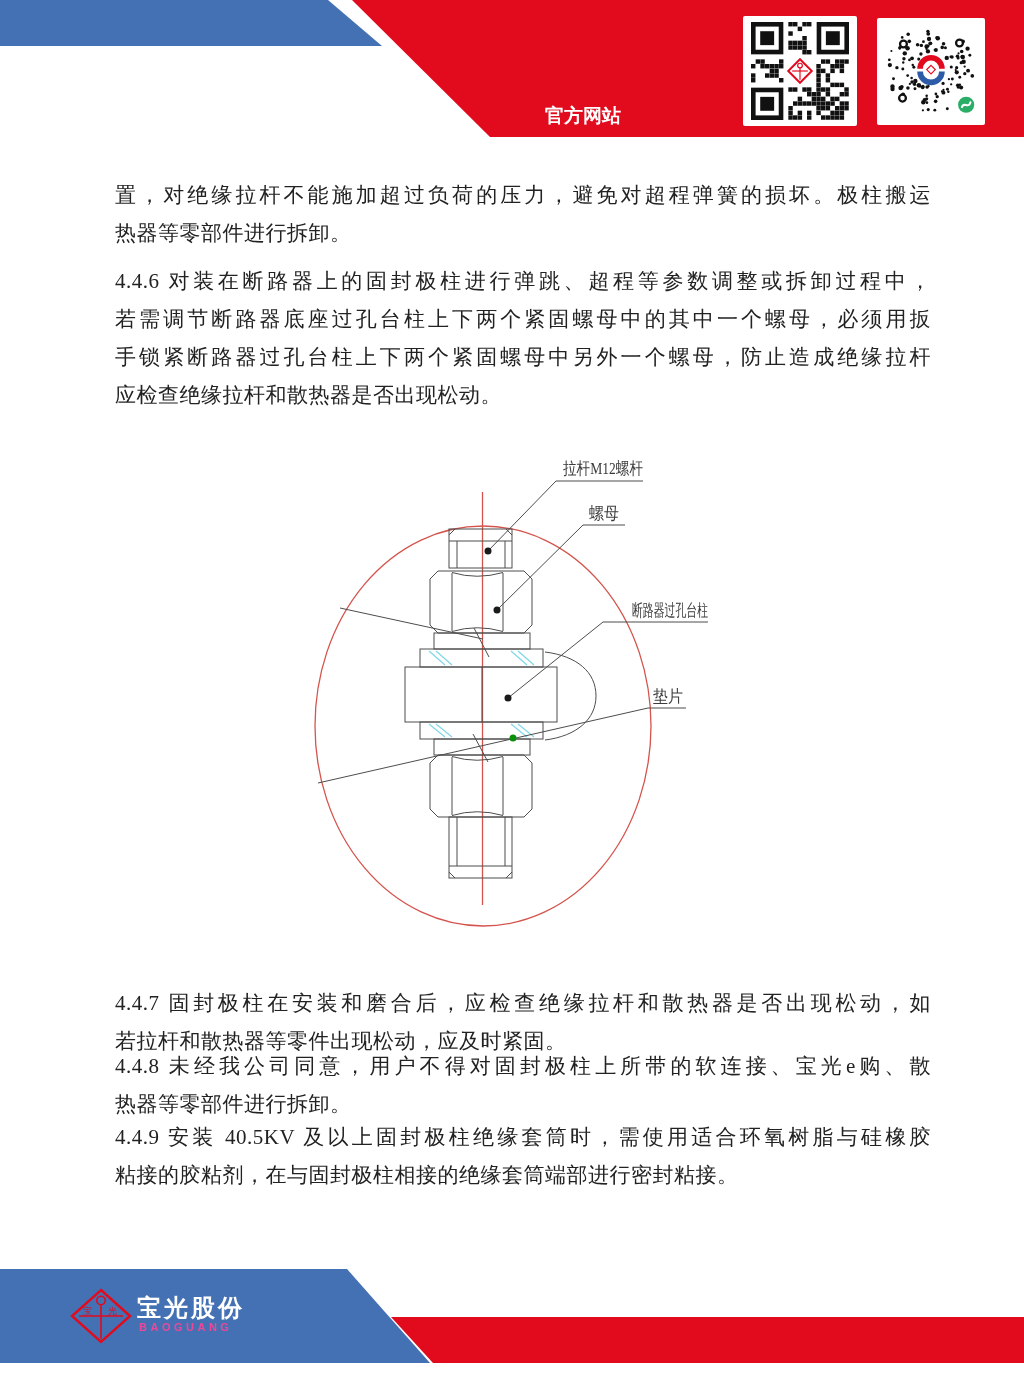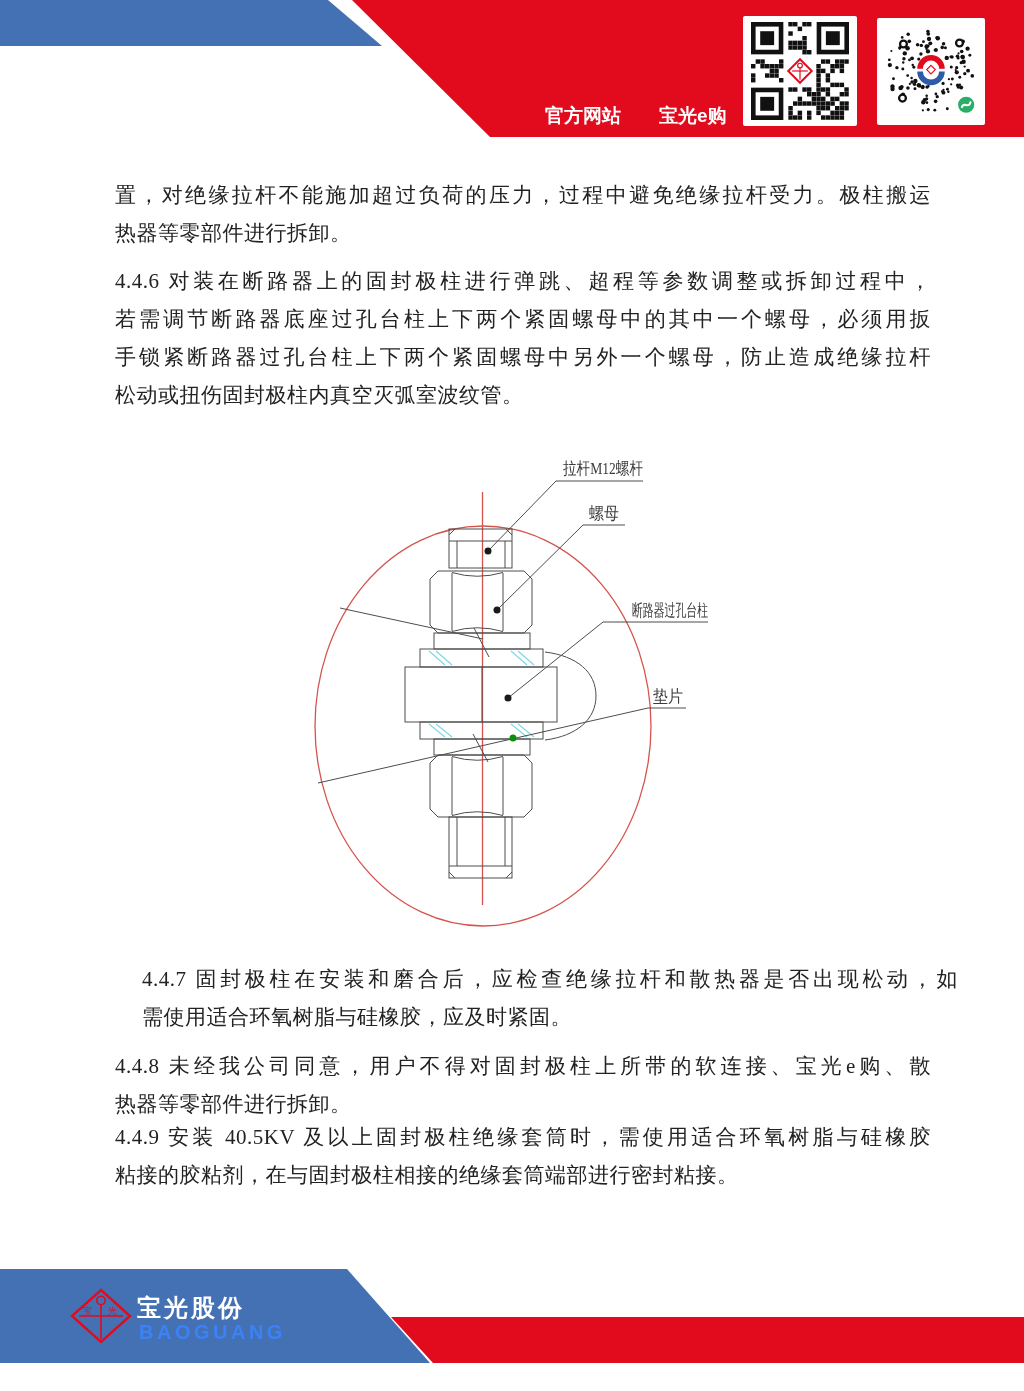--- a/index.html
+++ b/index.html
@@ -4,47 +4,47 @@
 <style>
   html,body{margin:0;padding:0;background:#9a9a9a;}
   .page{position:relative;width:1024px;height:1391px;background:#ffffff;overflow:hidden;
         font-family:"Liberation Serif","DejaVu Serif",serif;}
   
   .hdr-blue{position:absolute;left:0;top:0;width:1024px;height:46px;background:#4471b3;
             clip-path:polygon(0 0,328px 0,382px 46px,0 46px);}
   .hdr-red{position:absolute;left:0;top:0;width:1024px;height:137px;background:#e20a1d;
            clip-path:polygon(352px 0,1024px 0,1024px 137px,490px 137px);}
   .hdr-nav{position:absolute;left:545px;top:103px;display:flex;gap:38px;color:#ffffff;
-           font-family:"Liberation Sans","DejaVu Sans",sans-serif;font-size:19px;font-weight:bold;}
+           font-family:"Liberation Sans","DejaVu Sans",sans-serif;font-size:19px;font-weight:bold;flex-direction:column;}
   .hdr-nav span{cursor:pointer;}
   .qrbox{position:absolute;background:#ffffff;border-radius:2px;}
   .qr1{left:743px;top:16px;width:114px;height:110px;padding:0;}
   .qr2{left:877px;top:18px;width:108px;height:107px;}
   .qrbox svg{position:absolute;left:6px;top:6px;}
   
   .para{position:absolute;left:115px;width:816px;color:#222222;}
   .ln{width:816px;height:38px;line-height:38px;font-size:21px;letter-spacing:.5px;
       text-align:justify;text-align-last:justify;white-space:nowrap;overflow:visible;}
   .ln.last{text-align-last:left;}
-  #p1{top:176px;} #p2{top:262px;} #p3{top:960px;margin-left:27px;} #p4{top:1047px;} #p5{top:1118px;}
+  #p1{top:176px;} #p2{top:262px;} #p3{top:984px;} #p4{top:1047px;} #p5{top:1118px;}
   
   .diagram{position:absolute;left:295px;top:430px;width:430px;height:520px;}
   .cad{stroke:#4d4d4d;stroke-width:1;fill:none;}
   .redln{stroke:#d4544d;stroke-width:1.3;fill:none;}
   .cyan{stroke:#7fd8e6;stroke-width:1.2;fill:none;}
   .lbl{fill:#3c3c3c;font-family:"Liberation Serif","DejaVu Serif",serif;font-size:17px;}
   
   .ftr-red{position:absolute;left:0;top:1317px;width:1024px;height:46px;background:#e20a1d;
            clip-path:polygon(391px 0,1024px 0,1024px 46px,433px 46px);}
   .ftr-blue{position:absolute;left:0;top:1269px;width:1024px;height:94px;background:#4471b3;
             clip-path:polygon(0 0,347px 0,430px 94px,0 94px);}
   .ftr-logo{position:absolute;left:70px;top:1288px;width:62px;height:56px;}
   .ftr-cn{position:absolute;left:137px;top:1292px;color:#ffffff;font-size:24px;font-weight:bold;
           letter-spacing:3px;font-family:"Liberation Sans","DejaVu Sans",sans-serif;}
-  .ftr-en{position:absolute;left:139px;top:1321px;color:#3b82f6;font-size:20px;font-weight:bold;
+  .ftr-en{position:absolute;left:139px;top:1321px;color:#ec4899;font-size:11px;font-weight:bold;
           letter-spacing:3.5px;font-family:"Liberation Sans","DejaVu Sans",sans-serif;}
 </style>
 </head>
 <body>
 
 <div class="page">
 
   <div class="hdr-blue"></div>
   <div class="hdr-red"></div>
   <div class="hdr-nav">
@@ -312,32 +312,32 @@
         <path d="M50 43.5 L54.5 48 L50 52.5 L45.5 48 Z" fill="#ffffff" stroke="#e20a1d" stroke-width="1.2"></path>
       </g>
       <g>
         <circle cx="87" cy="85" r="8.5" fill="#2aae67"></circle>
         <path d="M 82.5 87.5 C 84.5 81.5 89.5 89.5 91.5 82.5" stroke="#ffffff" stroke-width="2.2" fill="none" stroke-linecap="round"></path>
       </g>
     </svg>
   </div>
 
   <div class="para" id="p1">
-    <div class="ln">置，对绝缘拉杆不能施加超过负荷的压力，过程中避免绝缘拉杆受力。极柱搬运</div>
+    <div class="ln">置，对绝缘拉杆不能施加超过负荷的压力，避免对超程弹簧的损坏。极柱搬运</div>
     <div class="ln last">热器等零部件进行拆卸。</div>
   </div>
   <div class="para" id="p2">
     <div class="ln">4.4.6 对装在断路器上的固封极柱进行弹跳、超程等参数调整或拆卸过程中，</div>
     <div class="ln">若需调节断路器底座过孔台柱上下两个紧固螺母中的其中一个螺母，必须用扳</div>
     <div class="ln">手锁紧断路器过孔台柱上下两个紧固螺母中另外一个螺母，防止造成绝缘拉杆</div>
-    <div class="ln last">松动或扭伤固封极柱内真空灭弧室波纹管。</div>
+    <div class="ln last">应检查绝缘拉杆和散热器是否出现松动。</div>
   </div>
   <div class="para" id="p3">
     <div class="ln">4.4.7 固封极柱在安装和磨合后，应检查绝缘拉杆和散热器是否出现松动，如</div>
-    <div class="ln last">需使用适合环氧树脂与硅橡胶，应及时紧固。</div>
+    <div class="ln last">若拉杆和散热器等零件出现松动，应及时紧固。</div>
   </div>
   <div class="para" id="p4">
     <div class="ln">4.4.8 未经我公司同意，用户不得对固封极柱上所带的软连接、宝光e购、散</div>
     <div class="ln last">热器等零部件进行拆卸。</div>
   </div>
   <div class="para" id="p5">
     <div class="ln">4.4.9 安装 40.5KV 及以上固封极柱绝缘套筒时，需使用适合环氧树脂与硅橡胶</div>
     <div class="ln last">粘接的胶粘剂，在与固封极柱相接的绝缘套筒端部进行密封粘接。</div>
   </div>
 

